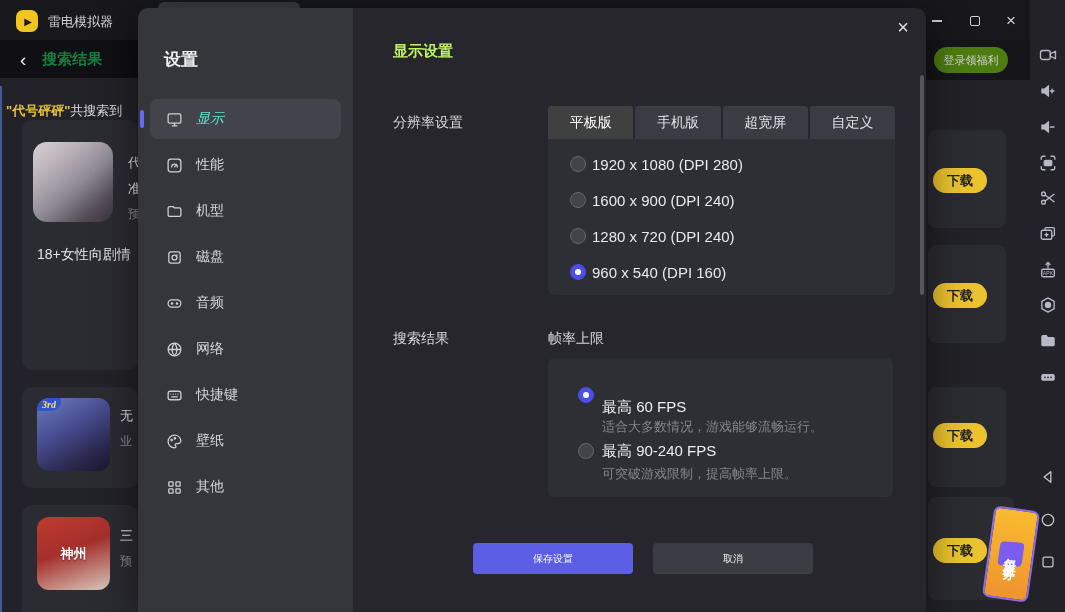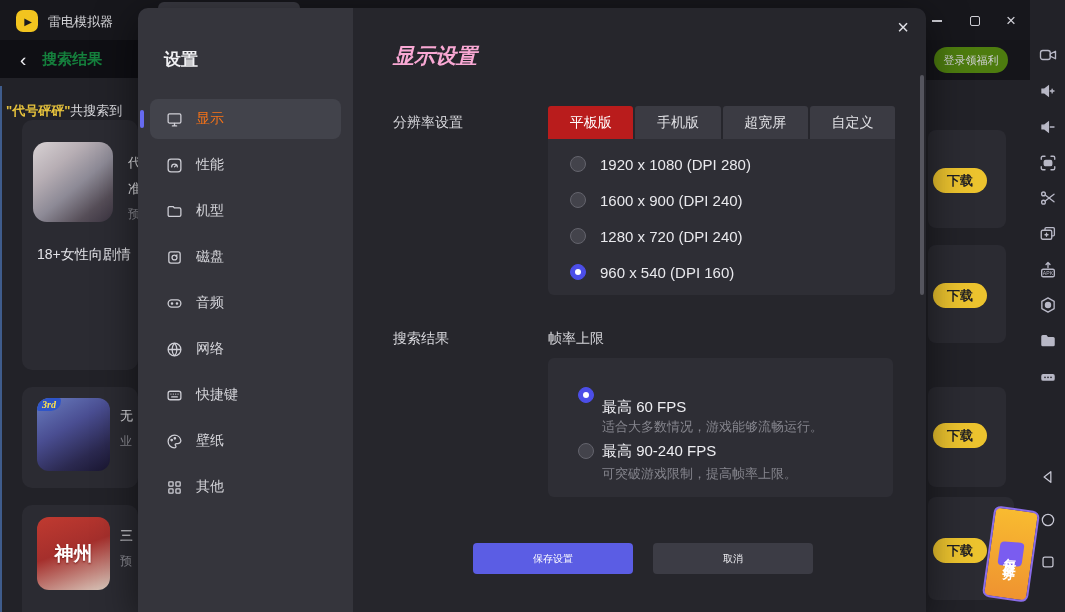--- a/index.html
+++ b/index.html
@@ -33,21 +33,21 @@
 
   .gcard { background:#2b2b32; border-radius:10px; z-index:1; }
   .gicon { border-radius:14px; overflow:hidden; position:absolute; }
   .cliptext { position:absolute; font-size:13px; color:#e4e4e8; }
   .cliptext .dim { color:#8b8b93; font-size:12px; }
   .cliptext div { margin-bottom:8px; }
   #card1-tag { left:15px; top:126px; font-size:14px; color:#e3e3e8; position:absolute; white-space:nowrap; }
   .badge3rd { position:absolute; left:0; top:0; padding:1px 5px; font-size:10px; font-style:italic; font-weight:bold;
               color:#ffe24a; background:#2f55c8; border-radius:10px 2px 10px 2px;font-family:Liberation Serif, serif; }
   #icon3-text { width:100%; height:100%; display:flex; align-items:center; justify-content:center;
-                color:#fff; font-weight:bold; font-size:19px; text-shadow:0 1px 2px #7a1512; }
+                color:#fff; font-weight:bold; font-size:13px; text-shadow:0 1px 2px #7a1512; }
 
   
   .rcard { background:#2b2b32; border-radius:8px; z-index:1; }
   .dl-btn { position:absolute; width:54px; height:25px; border-radius:13px; background:#ecc32e;
             color:#1f1f24; font-size:13px; font-weight:bold; display:flex; align-items:center;
             justify-content:center; z-index:2; }
   #login-strip { left:926px; top:40px; width:104px; height:40px; background:#15151a; z-index:1; }
   #login-btn { left:934px; top:47px; width:74px; height:26px; border-radius:13px; background:#4d7c0f;
                color:#d0d0d6; font-size:11px; display:flex; align-items:center; justify-content:center; z-index:2; }
 
@@ -67,41 +67,41 @@
   
   #ghost-tab { left:158px; top:2px; width:142px; height:8px; background:#3a3a42; border-radius:6px 6px 0 0; z-index:4; }
   #modal { left:138px; top:8px; width:788px; height:604px; border-radius:10px 10px 0 0;
            box-shadow:0 10px 40px rgba(0,0,0,.55); display:flex; z-index:5; overflow:hidden; }
   #modal-sidebar { width:215px; background:#35353c; padding-top:40px; flex-shrink:0; }
   #modal-title { margin-left:26px; font-size:17px; font-weight:600; color:#f0f0f3; }
   #nav-list { margin-top:28px; }
   .nav-item { position:relative; height:40px; margin:0 12px 6px 12px; padding-left:16px; border-radius:8px;
               display:flex; align-items:center; gap:13px; color:#d5d5da; font-size:14px; }
   .nav-item svg { color:#cfcfd6; }
-  .nav-item.active { background:#42434b; color:#f97316; }
+  .nav-item.active { background:#42434b; color:#5eead4;font-style:italic; }
   .nav-item.active::before { content:""; position:absolute; left:-10px; top:11px; width:4px; height:18px;
                              border-radius:2px; background:#666af0; }
   #modal-main { flex:1; background:#26262c; position:relative; }
   #modal-close { position:absolute; right:12px; top:8px; font-size:20px; color:#dfdfe5; width:22px; height:22px;
                  display:flex; align-items:center; justify-content:center; }
   #modal-scrollbar { position:absolute; right:2px; top:67px; width:4px; height:220px; background:#55555e; border-radius:2px; }
-  #main-title { position:absolute; left:40px; top:34px; font-size:21px; font-weight:600; color:#f9a8d4;font-style:italic; }
+  #main-title { position:absolute; left:40px; top:34px; font-size:15px; font-weight:600; color:#bef264; }
   .sec-label { position:absolute; left:40px; font-size:14px; color:#d8d8dd; }
   #res-label { top:106px; }
   #fps-label { top:322px; }
   #fps-sublabel { position:absolute; left:195px; top:322px; font-size:14px; color:#d8d8dd; }
 
   #tabs { position:absolute; left:195px; top:98px; width:347px; height:33px; display:flex; gap:2px; }
   .tab { flex:1; display:flex; align-items:center; justify-content:center; font-size:14px;
          background:#3b3b43; color:#e0e0e4; border-radius:3px 3px 0 0; }
-  .tab.active { background:#b91c1c; color:#fff; }
+  .tab.active { background:#404040; color:#fff; }
 
   #res-panel { position:absolute; left:195px; top:131px; width:347px; height:156px;
                background:#2e2e35; border-radius:0 0 6px 6px; padding:7px 0 0 22px; }
-  .res-row { height:36px; display:flex; align-items:center; gap:14px; font-size:15px; color:#e9e9ed; }
+  .res-row { height:36px; display:flex; align-items:center; gap:6px; font-size:15px; color:#e9e9ed; }
 
   .radio { width:16px; height:16px; border-radius:50%; background:#43434b; border:1.5px solid #64646d;
            flex-shrink:0; position:relative; }
   .radio.sel { background:#4c4ee8; border-color:#4c4ee8; }
   .radio.sel::after { content:""; position:absolute; inset:4px; background:#fff; border-radius:50%; }
 
   #fps-panel { position:absolute; left:195px; top:350px; width:345px; height:139px;
                background:#2e2e35; border-radius:6px; }
   .fps-radio { position:absolute; left:30px; }
   .fps-title { position:absolute; left:54px; font-size:15px; color:#eeeef2; }

